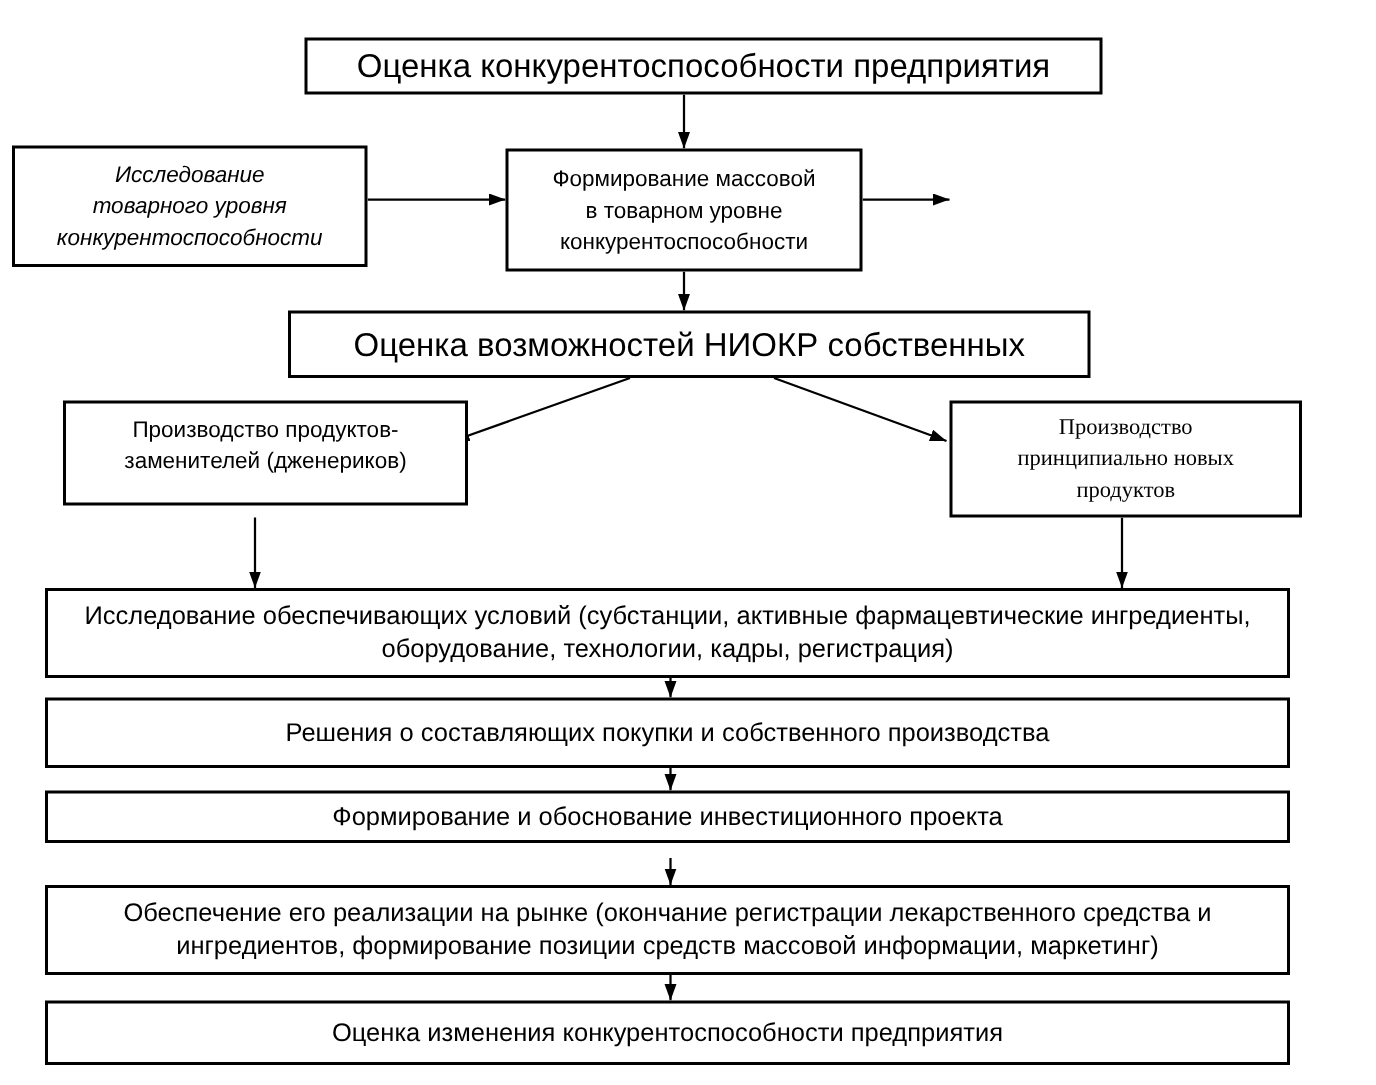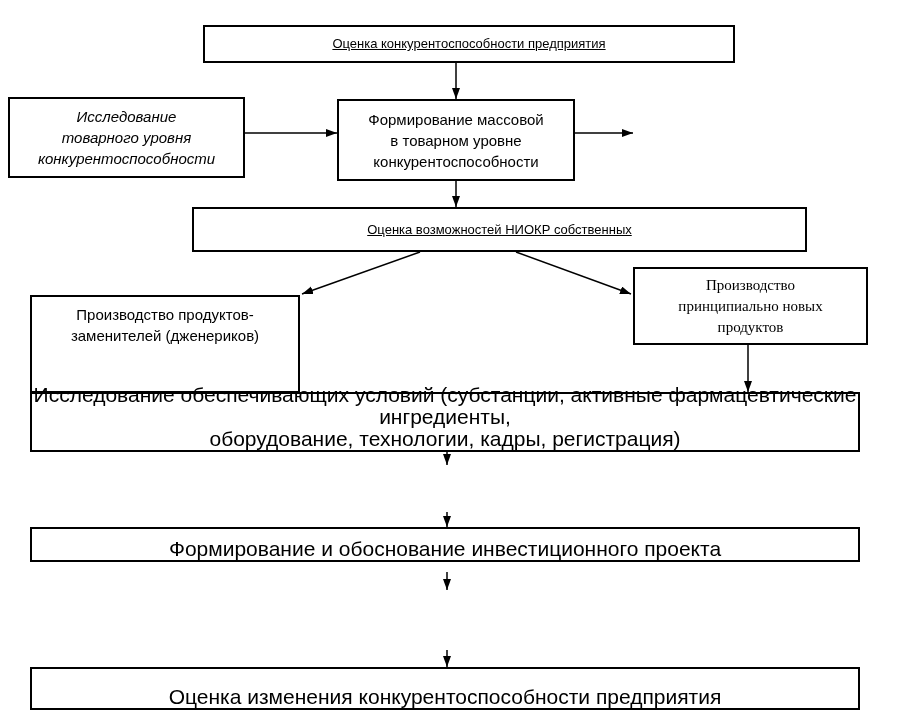--- a/index.html
+++ b/index.html
@@ -32,31 +32,31 @@
     display: flex;
     align-items: center;
     justify-content: center;
     text-align: center;
   }
   .box-text {
     white-space: pre-line;
     display: block;
     width: 100%;
   }
-  .fs-big  { font-size: 13px; line-height: 24px; text-decoration: underline; }
+  .fs-big  { font-size: 22px; line-height: 24px; }
   .fs-small{ font-size: 15px; line-height: 21px; }
-  .fs-wide { font-size: 21px; line-height: 22px; align-items: flex-end; }
+  .fs-wide { font-size: 17px; line-height: 22px; }
   .top-align { align-items: flex-start; padding-top: 7px; }
 
   .b-top        { left:203px; top:25px;  width:532px; height:38px; }
   .b-row2-left  { left:8px;   top:97px;  width:237px; height:81px;font-style:italic; }
   .b-row2-mid   { left:337px; top:99px;  width:238px; height:82px; }
   .b-row2-right { left:633px; top:97px;  width:275px; height:81px; }
-  .b-niokr      { left:192px; top:207px; width:615px; height:45px; }
-  .b-row4-left  { left:30px;  top:267px; width:270px; height:98px;margin-top:28px; }
+  .b-niokr      { left:192px; top:207px; width:535px; height:45px; }
+  .b-row4-left  { left:42px;  top:267px; width:270px; height:70px; }
   .b-row4-right { left:633px; top:267px; width:235px; height:78px;font-family:Liberation Serif, serif; }
   .b-wide1      { left:30px;  top:392px; width:830px; height:60px; }
   .b-wide2      { left:30px;  top:465px; width:830px; height:47px; }
   .b-wide3      { left:30px;  top:527px; width:830px; height:35px; }
   .b-wide4      { left:30px;  top:590px; width:830px; height:60px; }
   .b-wide5      { left:30px;  top:667px; width:830px; height:43px; }
 </style>
 </head>
 <body>
 
@@ -112,23 +112,30 @@
     <span class="box-text">Производство
 принципиально новых
 продуктов</span>
   </div>
 
   <div class="box b-wide1 fs-wide">
     <span class="box-text">Исследование обеспечивающих условий (субстанции, активные фармацевтические ингредиенты,
 оборудование, технологии, кадры, регистрация)</span>
   </div>
 
+  <div class="box b-wide2 fs-wide">
+    <span class="box-text">Решения о составляющих покупки и собственного производства</span>
+  </div>
 
   <div class="box b-wide3 fs-wide">
     <span class="box-text">Формирование и обоснование инвестиционного проекта</span>
   </div>
 
+  <div class="box b-wide4 fs-wide">
+    <span class="box-text">Обеспечение его реализации на рынке (окончание регистрации лекарственного средства и
+ингредиентов, формирование позиции средств массовой информации, маркетинг)</span>
+  </div>
 
   <div class="box b-wide5 fs-wide">
     <span class="box-text">Оценка изменения конкурентоспособности предприятия</span>
   </div>
 
 </div>
 
 </body></html>

